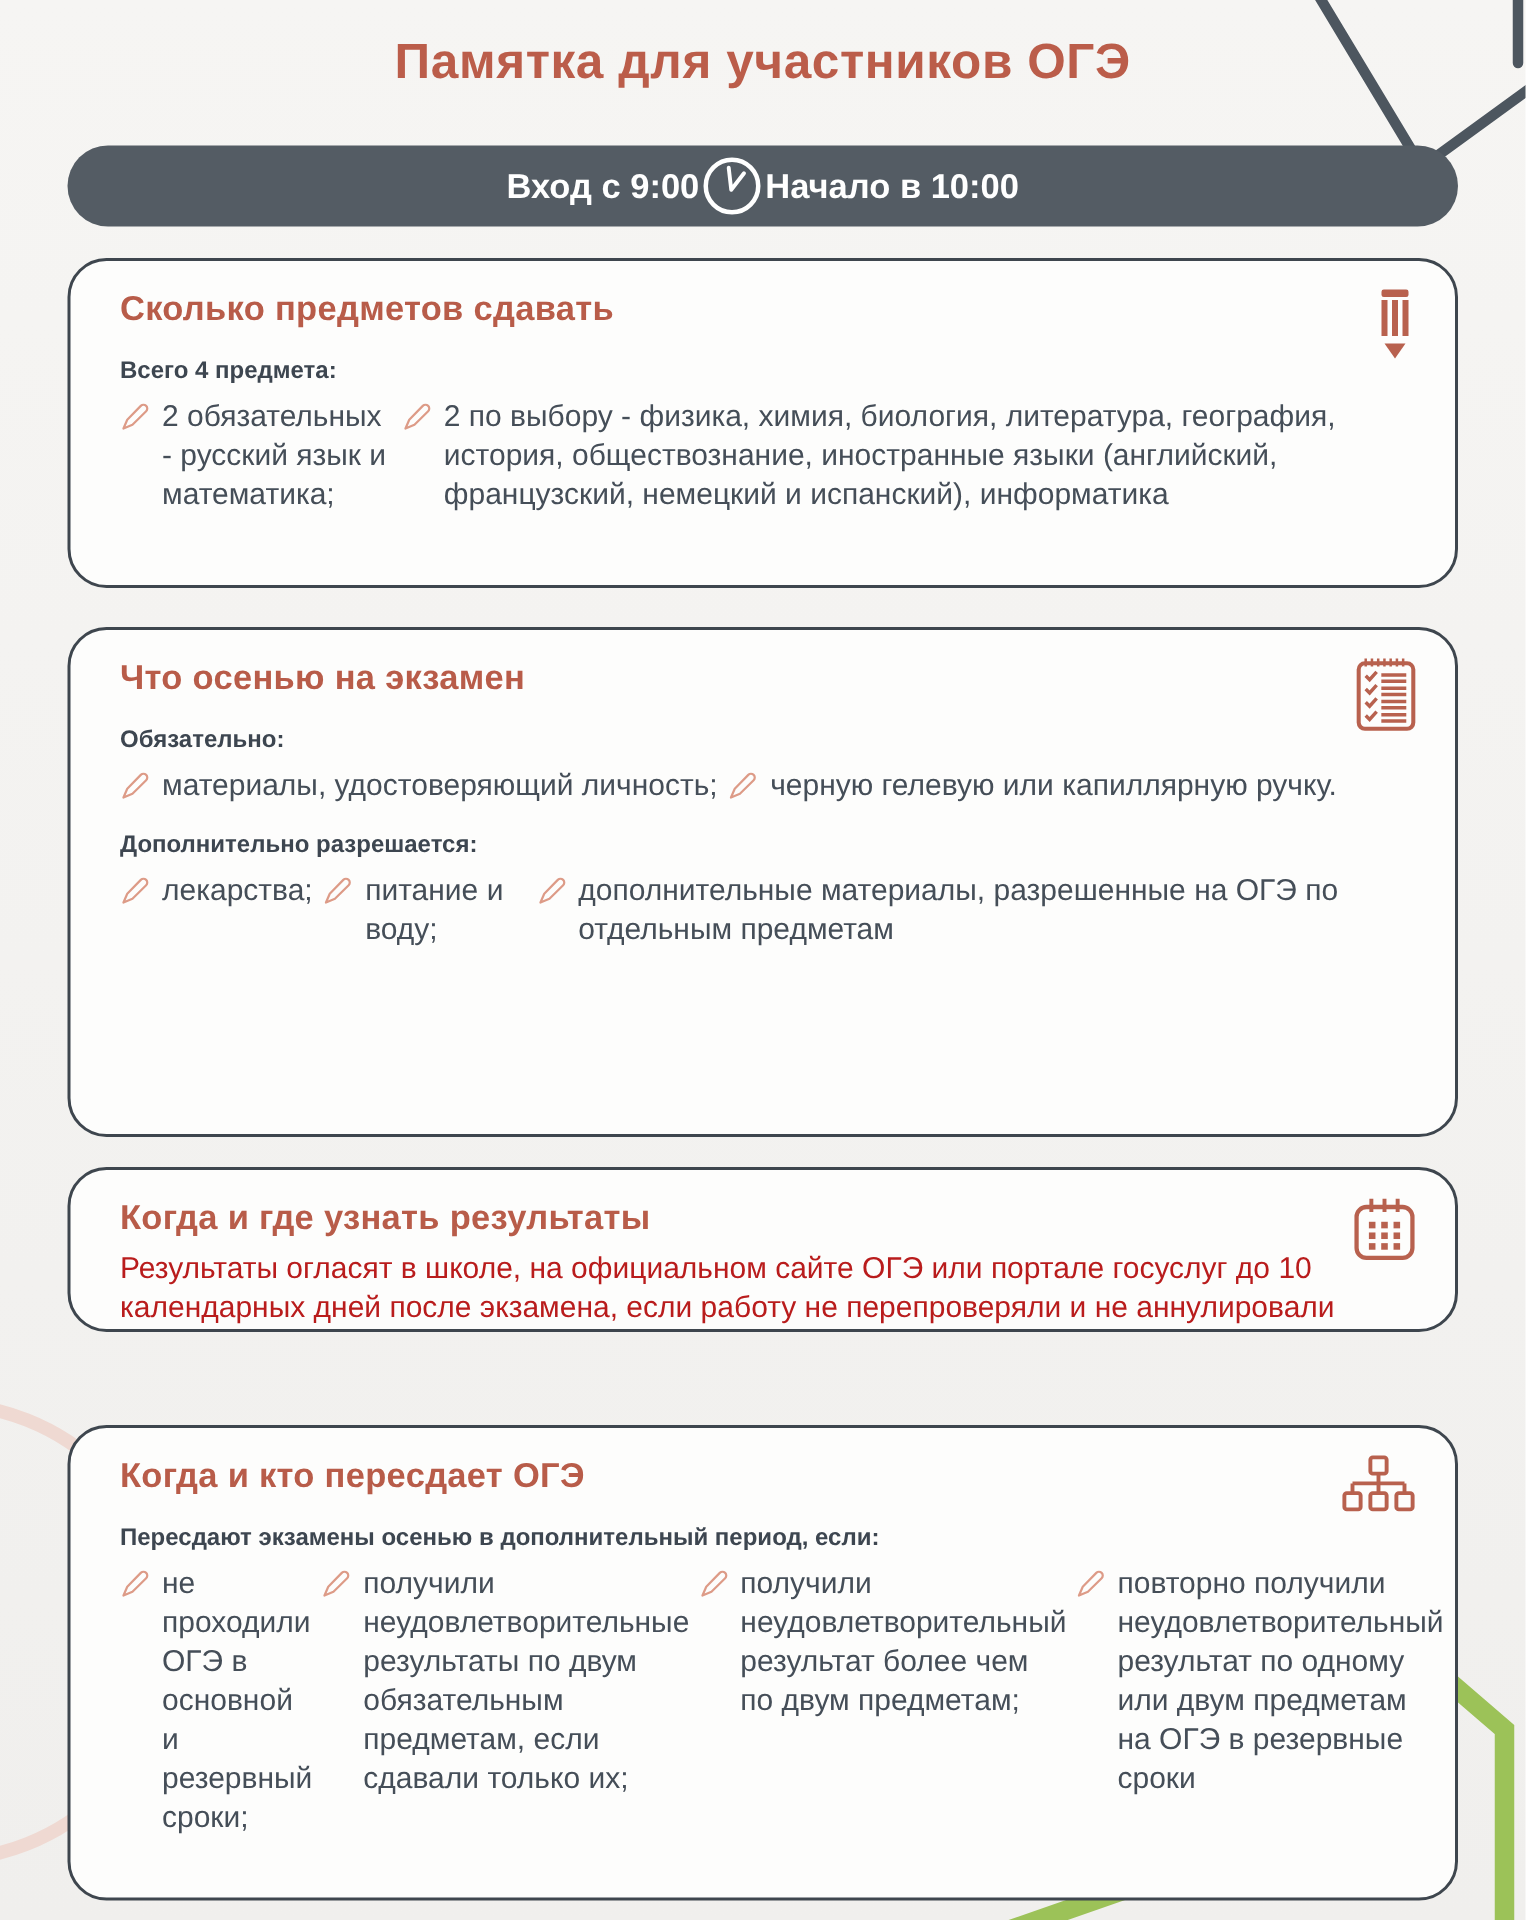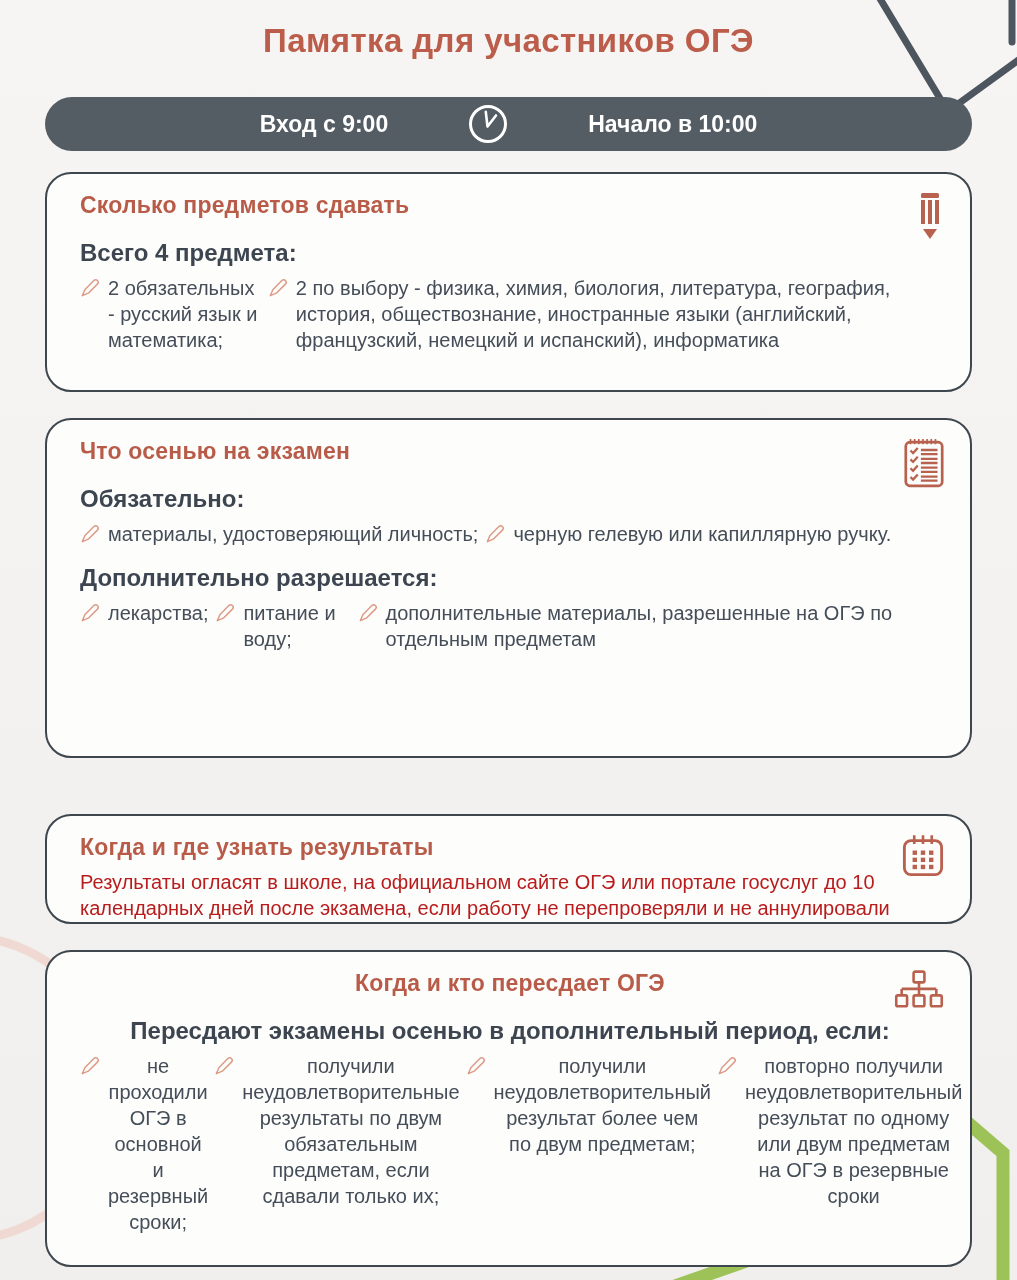--- a/index.html
+++ b/index.html
@@ -10,36 +10,36 @@
     overflow:hidden;
   }
   .deco { position:absolute; inset:0; width:1017px; height:1280px; z-index:0; pointer-events:none; }
   .page-title {
     position:absolute; top:22px; left:0; width:100%; text-align:center;
     font-size:33px; font-weight:800; color:#bb5d4a; letter-spacing:.4px; z-index:2; margin:0;
   }
   .pill {
     position:absolute; top:97px; left:45px; width:927px; height:54px;
     background:#545c64; border-radius:28px; z-index:2;
-    display:flex; align-items:center; justify-content:center; gap:78px;
+    display:flex; align-items:center; justify-content:center; 
     color:#ffffff; font-size:23px; font-weight:600;
   }
   .pill .clock { display:flex; align-items:center; }
   .card {
     position:absolute; left:45px; width:927px; box-sizing:border-box;
     background:#fdfdfc; border:2px solid #3e464e; border-radius:26px;
     padding:16px 30px 14px 33px; z-index:1;
   }
   .card-1 { top:172px; height:220px; }
   .card-2 { top:418px; height:340px; }
-  .card-3 { top:814px; height:110px; }
-  .card-4 { top:950px; height:317px;text-align:center; }
+  .card-3 { top:778px; height:110px; }
+  .card-4 { top:950px; height:317px; }
   .card-icon { position:absolute; top:17px; right:25px; }
   .card-title { margin:2px 0 8px; font-size:23px; font-weight:700; color:#b85c49; letter-spacing:.2px; }
-  .heading { margin:20px 0 8px; font-size:24px; font-weight:700; color:#3d4650; }
+  .heading { margin:20px 0 8px; font-size:16px; font-weight:700; color:#3d4650; }
   .bullets { list-style:none; margin:4px 0 0; padding:0; display:flex; flex-direction:row; gap:7px; }
   .bullet { display:flex; gap:7px; align-items:flex-start; color:#454e58; font-size:20px; line-height:26px; }
   .pen { flex:0 0 21px; margin-top:2px; }
   .para { margin:6px 0 0; color:#b91c1c; font-size:20px; line-height:26px; font-weight:500; max-width:830px; }
 </style>
 </head>
 <body>
 
 <div class="page">
 

